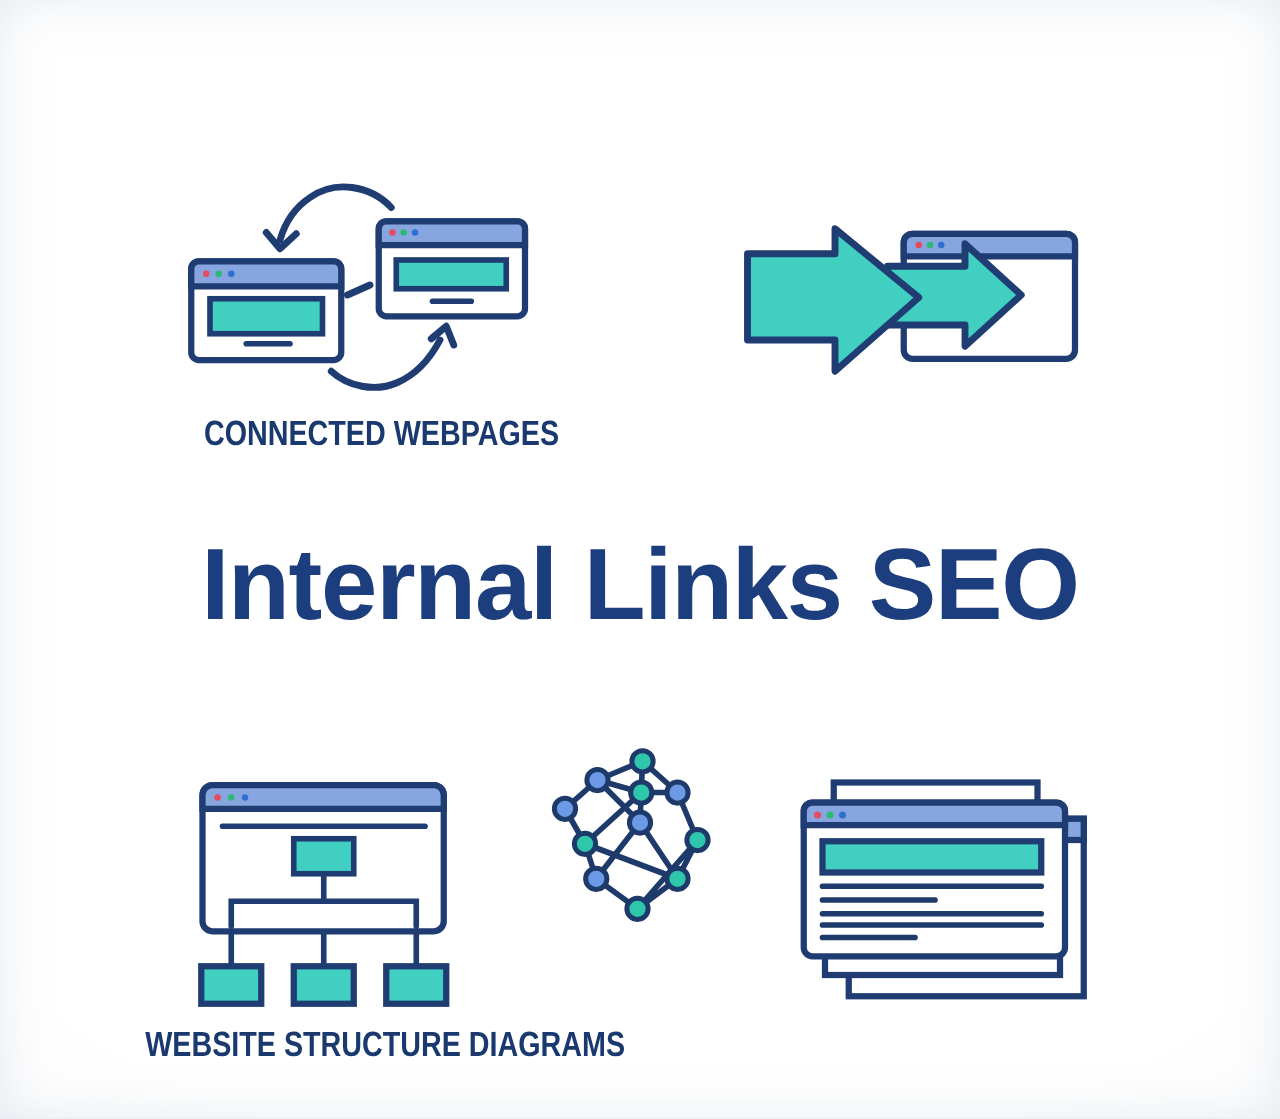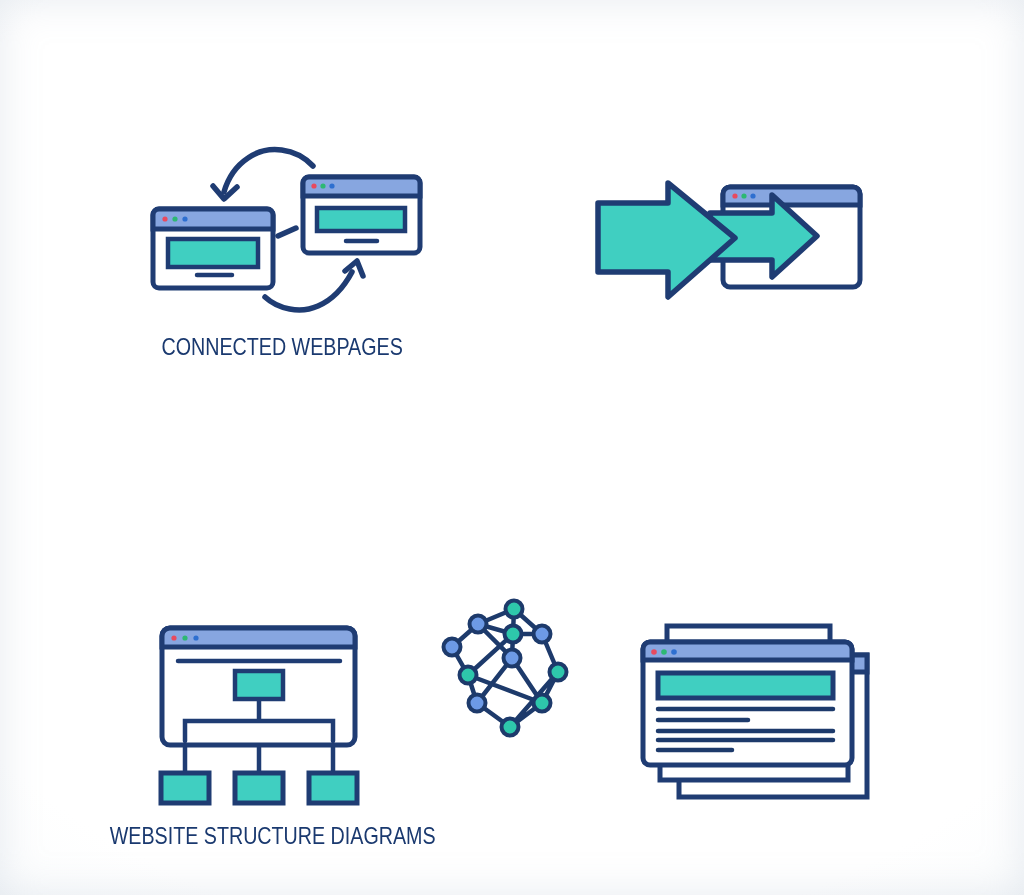--- a/index.html
+++ b/index.html
@@ -3,22 +3,22 @@
 <meta charset="utf-8">
 <style>
   html,body{margin:0;padding:0;background:#e9edf2;}
   .canvas{
     position:relative;width:1024px;height:895px;overflow:hidden;
     background:radial-gradient(ellipse 120% 110% at 50% 45%, #ffffff 55%, #f6f9fb 80%, #eef2f6 100%);
     font-family:"Liberation Sans","DejaVu Sans",sans-serif;
     box-shadow:inset 0 0 40px rgba(160,175,195,.25);
   }
   .icon-label{
-    position:absolute;text-align:center;color:#1a396f;font-weight:normal;
-    font-size:24px;line-height:27px;letter-spacing:0px;white-space:nowrap;
+    position:absolute;text-align:center;color:#1a396f;font-weight:bold;
+    font-size:28px;line-height:27px;letter-spacing:0px;white-space:nowrap;
   }
   .icon-label .cond{display:inline-block;transform:scaleX(0.82);transform-origin:50% 50%;}
   .main-title{
     position:absolute;left:0;top:428px;width:1024px;text-align:center;
     color:#1c3d7e;font-weight:bold;font-size:81px;letter-spacing:-1px;line-height:1.0;
     white-space:nowrap;
   }
   svg{position:absolute;overflow:visible;}
 </style>
 </head>
@@ -72,20 +72,21 @@
       <circle cx="155" cy="36" r="2.6" fill="#e84a5e"></circle>
       <circle cx="164" cy="36" r="2.6" fill="#2db873"></circle>
       <circle cx="173" cy="36" r="2.6" fill="#2e6fd0"></circle>
     </g>
 
     <polygon points="130,53 192,53 192,35 237,76 192,117 192,100 130,100" fill="#40cfc1" stroke="#1f3c73" stroke-width="5.5" stroke-linejoin="round"></polygon>
 
     <polygon points="18,43 88,43 88,23 155,78 88,137 88,112 18,112" fill="#40cfc1" stroke="#1f3c73" stroke-width="5.5" stroke-linejoin="round"></polygon>
   </svg>
 
+  <div class="main-title">Internal Links SEO</div>
 
   <svg style="left:110px;top:600px" width="300" height="230" viewBox="0 0 300 230">
 
     <g stroke="#1f3c73" stroke-width="4.5" fill="none" stroke-linecap="round">
       <line x1="149" y1="99" x2="149" y2="121"></line>
       <polyline points="75,145 75,121 223,121 223,145"></polyline>
       <line x1="75" y1="145" x2="75" y2="173"></line>
       <line x1="149" y1="121" x2="149" y2="173"></line>
       <line x1="223" y1="145" x2="223" y2="173"></line>
     </g>

